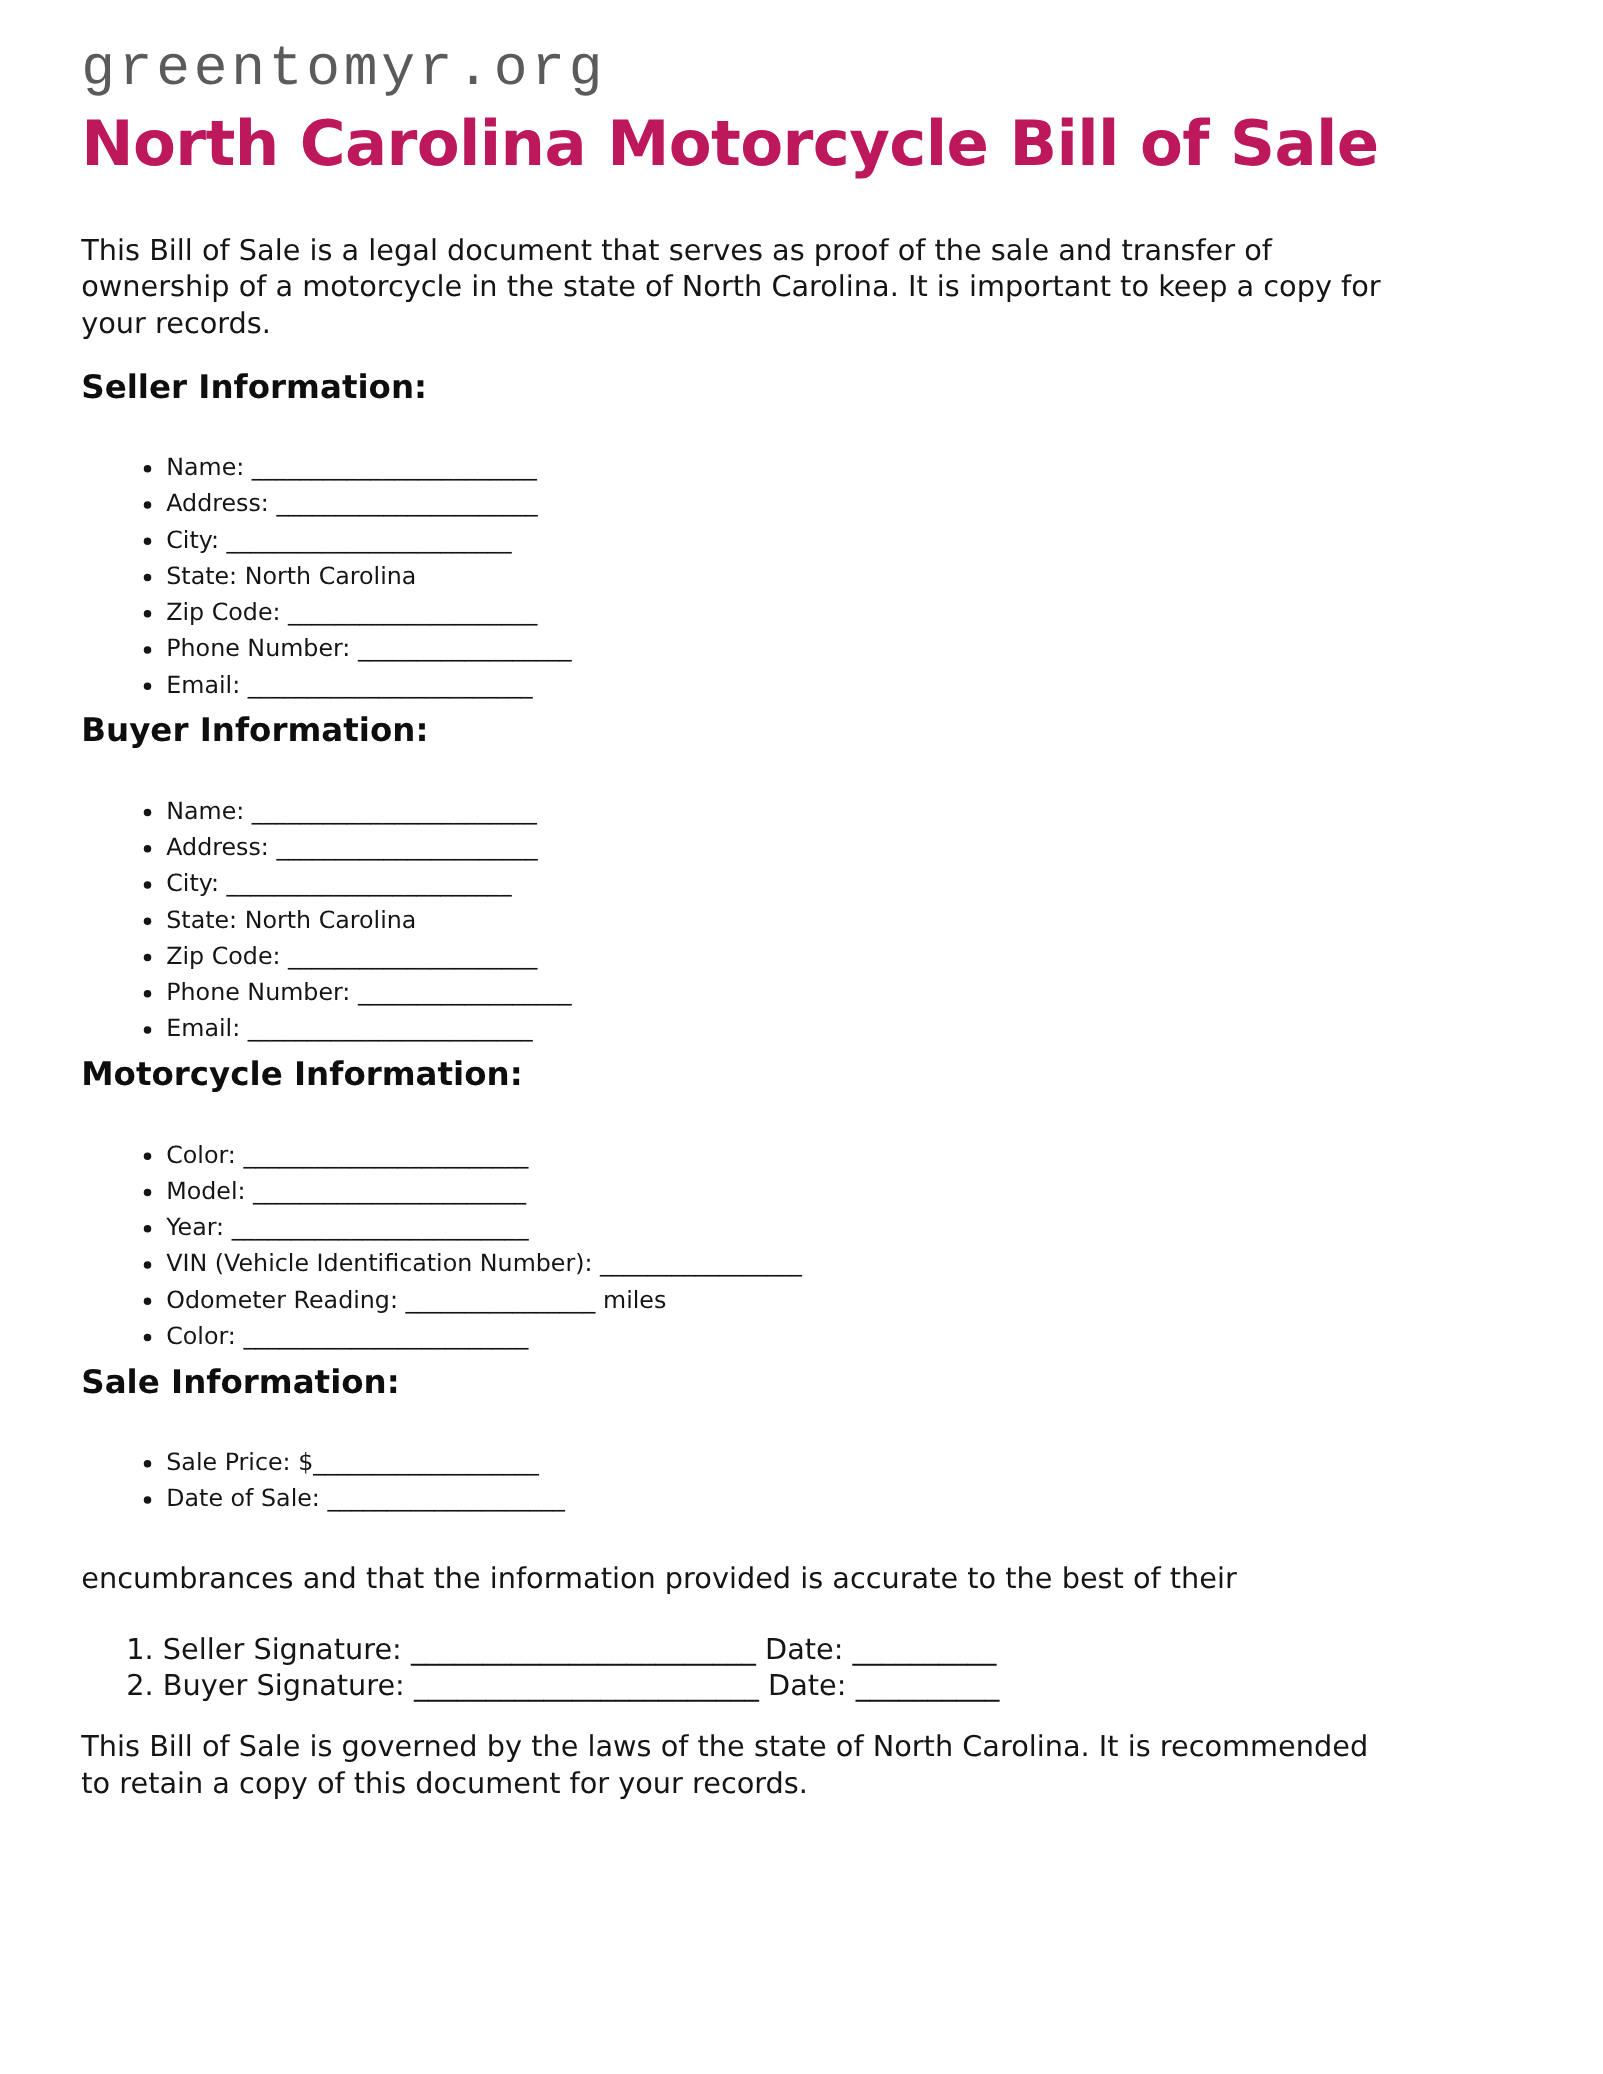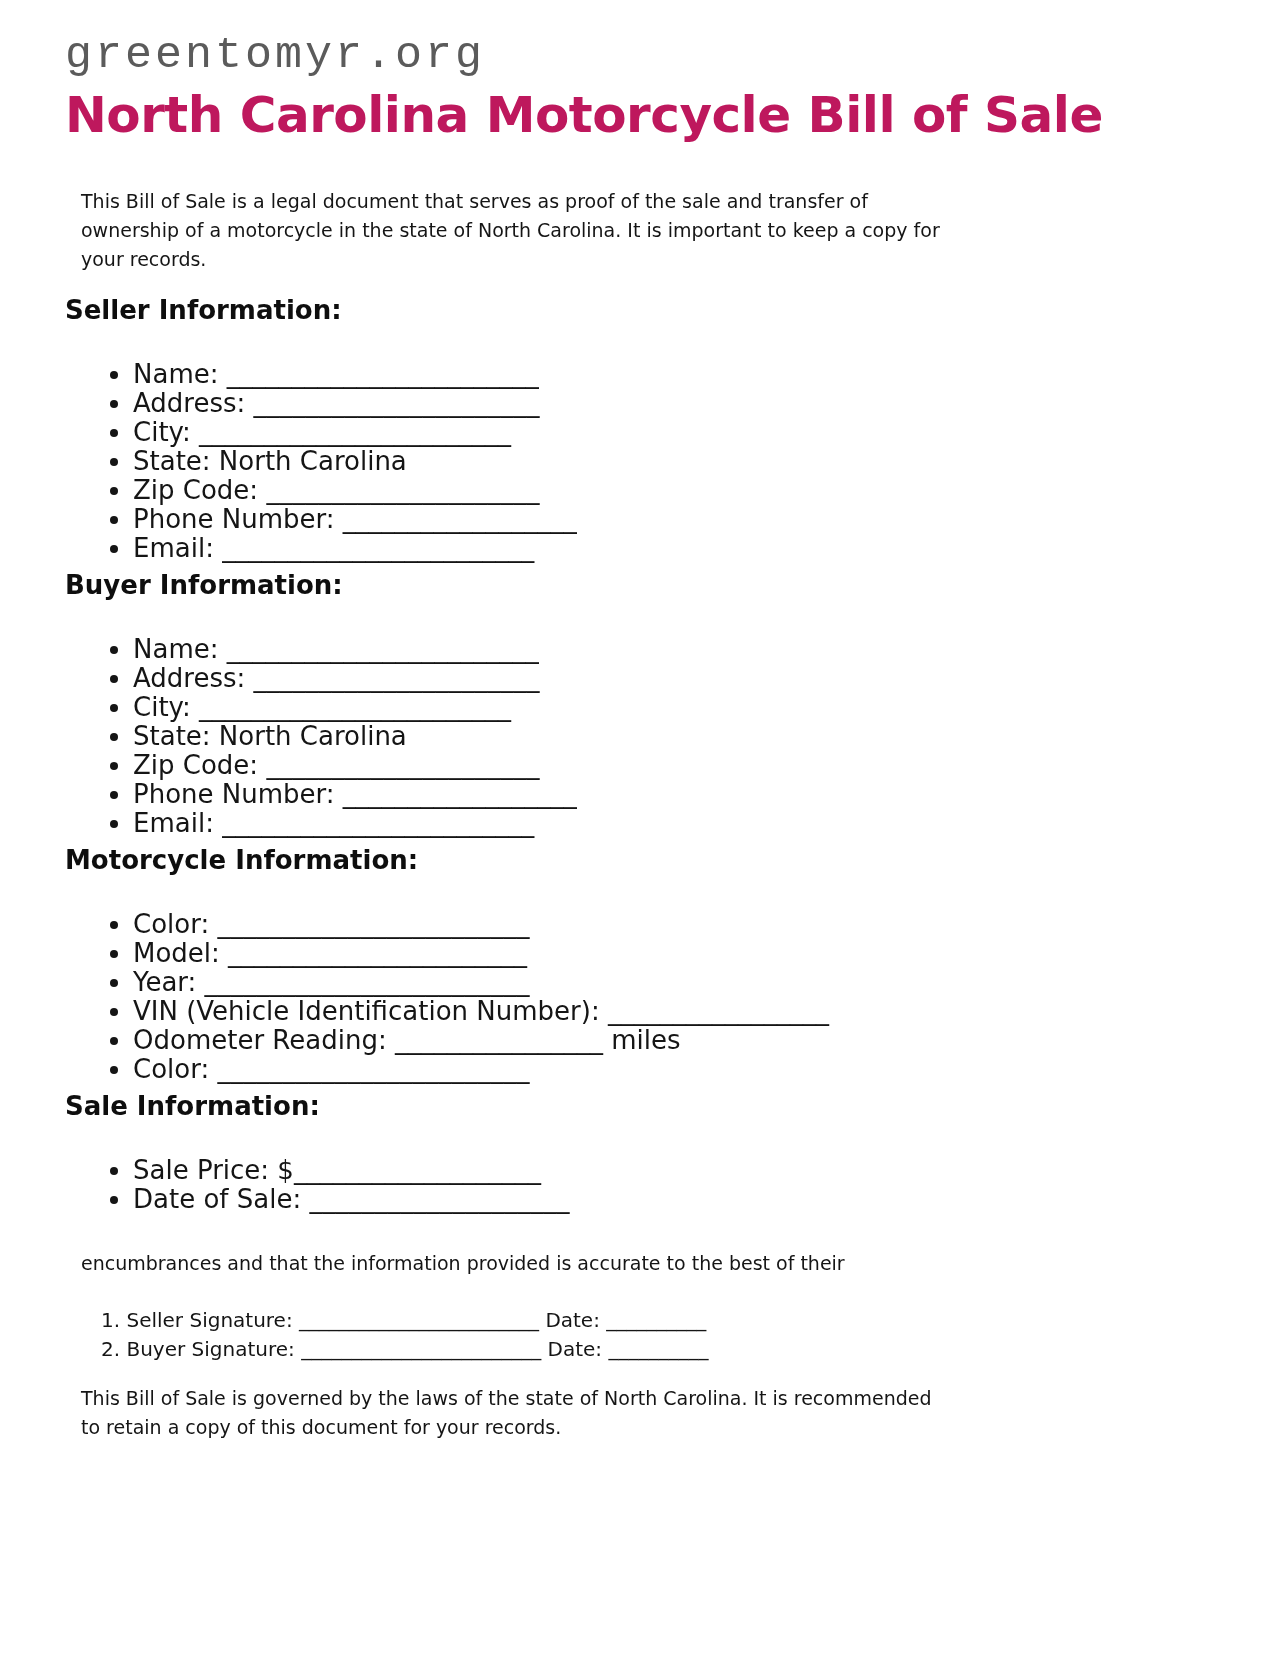--- a/index.html
+++ b/index.html
@@ -25,51 +25,51 @@
   }
   h1.doc-title {
     margin: 6px 0 0 0;
     font-size: 50px;
     line-height: 58px;
     font-weight: bold;
     color: #be185d;
     letter-spacing: -0.5px;
     white-space: nowrap;
   }
-  p.para { margin: 16px; font-size: 19px; line-height: 29px; }
+  p.para { margin: 0; font-size: 23px; line-height: 29px; }
   p.para .line { display: block; white-space: nowrap; }
   p.intro { margin-top: 43px; }
   p.affirm { margin-top: 35px; }
   p.footer-para { margin-top: 20px; }
   h2.sec {
     font-size: 26px;
     line-height: 32px;
     font-weight: bold;
     color: #0e0e0e;
     margin: 6px 0 0 0;
     white-space: nowrap;
   }
   h2.sec.first { margin-top: 20px; }
   ul.fields {
     margin: 34px 0 0 0;
     padding: 0 0 0 68px;
     list-style: disc;
   }
   ul.fields li {
-    font-size: 26px;
+    font-size: 19px;
     line-height: 29px;
     white-space: nowrap;
   }
   ol.sig-list {
     margin: 28px 0 0 0;
     padding: 0 0 0 36px;
     list-style: none;
   }
   ol.sig-list li {
-    font-size: 20px;
+    font-size: 23px;
     line-height: 29px;
     white-space: nowrap;
   }
 </style>
 </head>
 <body>
 
 <div class="page">
 
   <div class="watermark">greentomyr.org</div>

